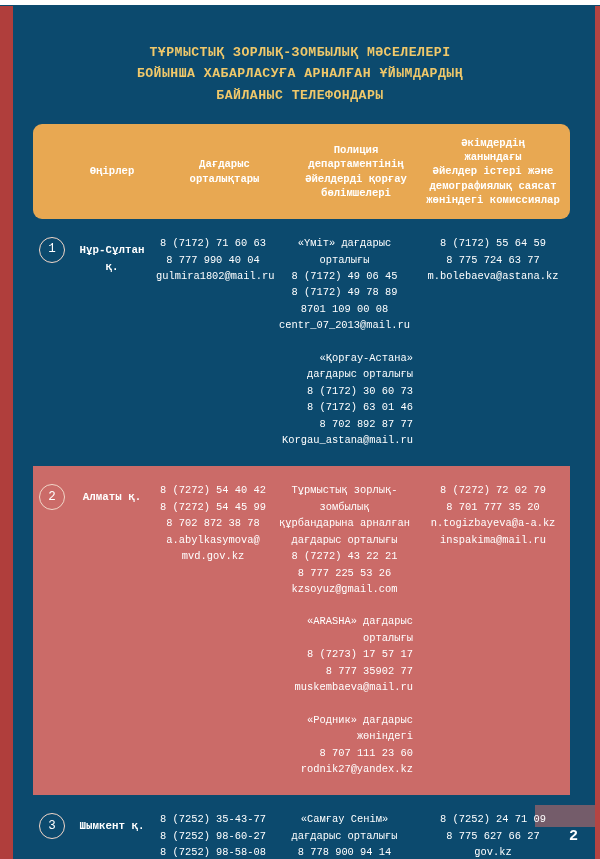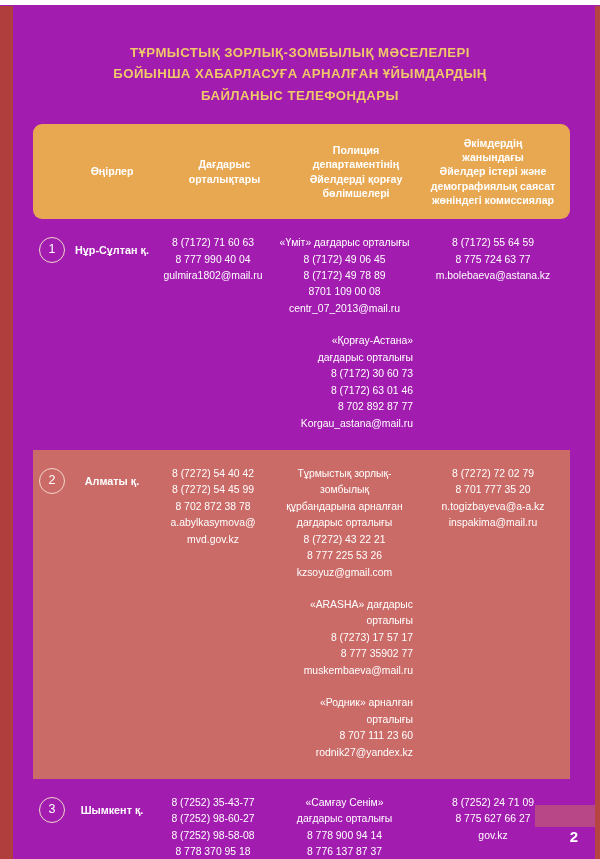--- a/index.html
+++ b/index.html
@@ -11,24 +11,25 @@
     width: 600px;
     height: 859px;
     background: #ffffff;
     font-family: "Liberation Sans", "DejaVu Sans", sans-serif;
     overflow: hidden;
   }
   .page {
     position: relative;
     width: 600px;
     height: 859px;
-    background: #a21caf;
+    background: #0c4a6e;
     box-sizing: border-box;
     padding-top: 8px;
     overflow: hidden;
+    font-family: Liberation Mono, monospace;
   }
   
   .top-strip {
     position: absolute;
     top: 0;
     left: 0;
     width: 600px;
     height: 5px;
     background: #ffffff;
   }
@@ -267,21 +268,21 @@
               <div class="line">8 777 225 53 26</div>
               <div class="line">kzsoyuz@gmail.com</div>
             </div>
             <div class="block">
               <div class="line wrap block-title">«ARASHA» дағдарыс орталығы</div>
               <div class="line">8 (7273) 17 57 17</div>
               <div class="line">8 777 35902 77</div>
               <div class="line">muskembaeva@mail.ru</div>
             </div>
             <div class="block">
-              <div class="line wrap block-title">«Родник» арналған орталығы</div>
+              <div class="line wrap block-title">«Родник» дағдарыс жөніндегі</div>
               <div class="line">8 707 111 23 60</div>
               <div class="line">rodnik27@yandex.kz</div>
             </div>
           </div>
           <div class="cell col-com">
             <div class="line">8 (7272) 72 02 79</div>
             <div class="line">8 701 777 35 20</div>
             <div class="line">n.togizbayeva@a-a.kz</div>
             <div class="line">inspakima@mail.ru</div>
           </div>

